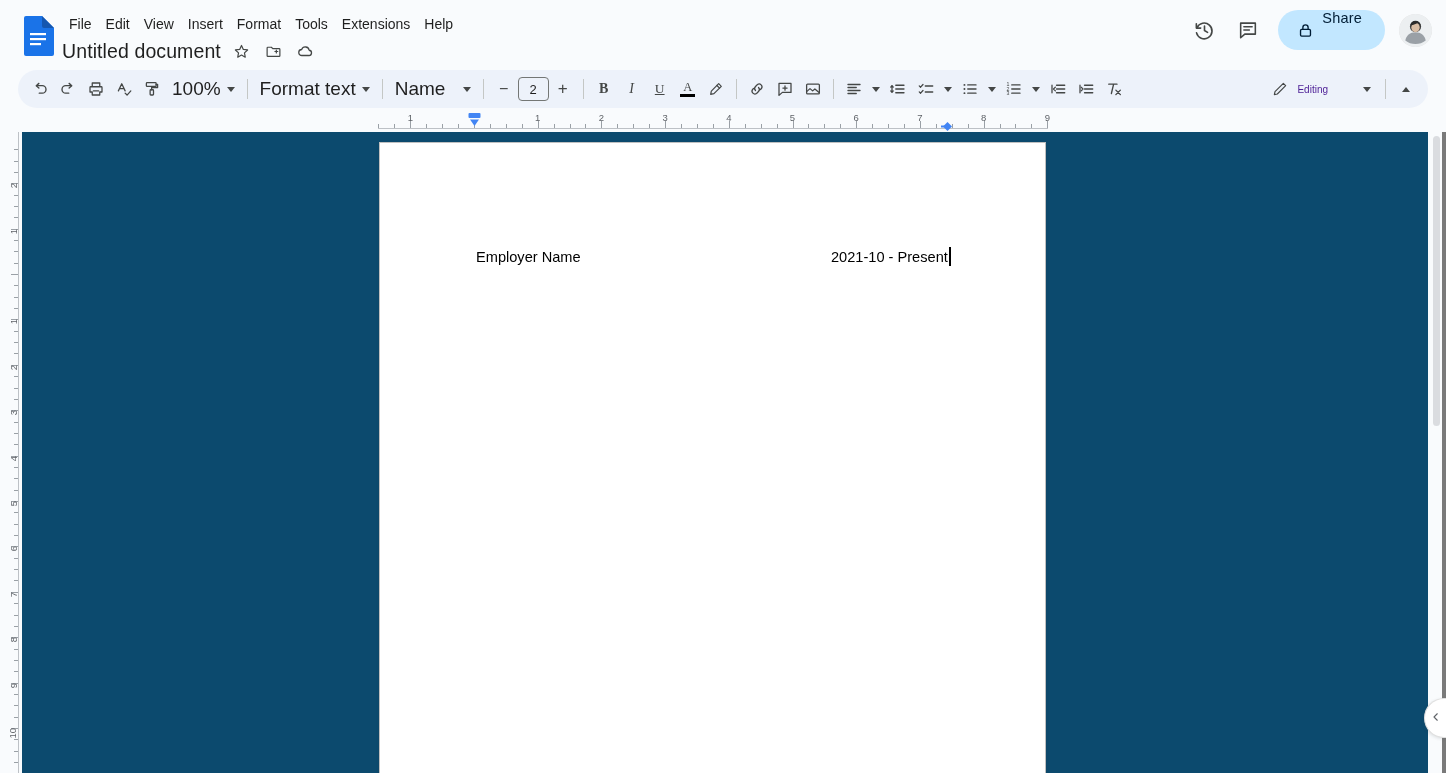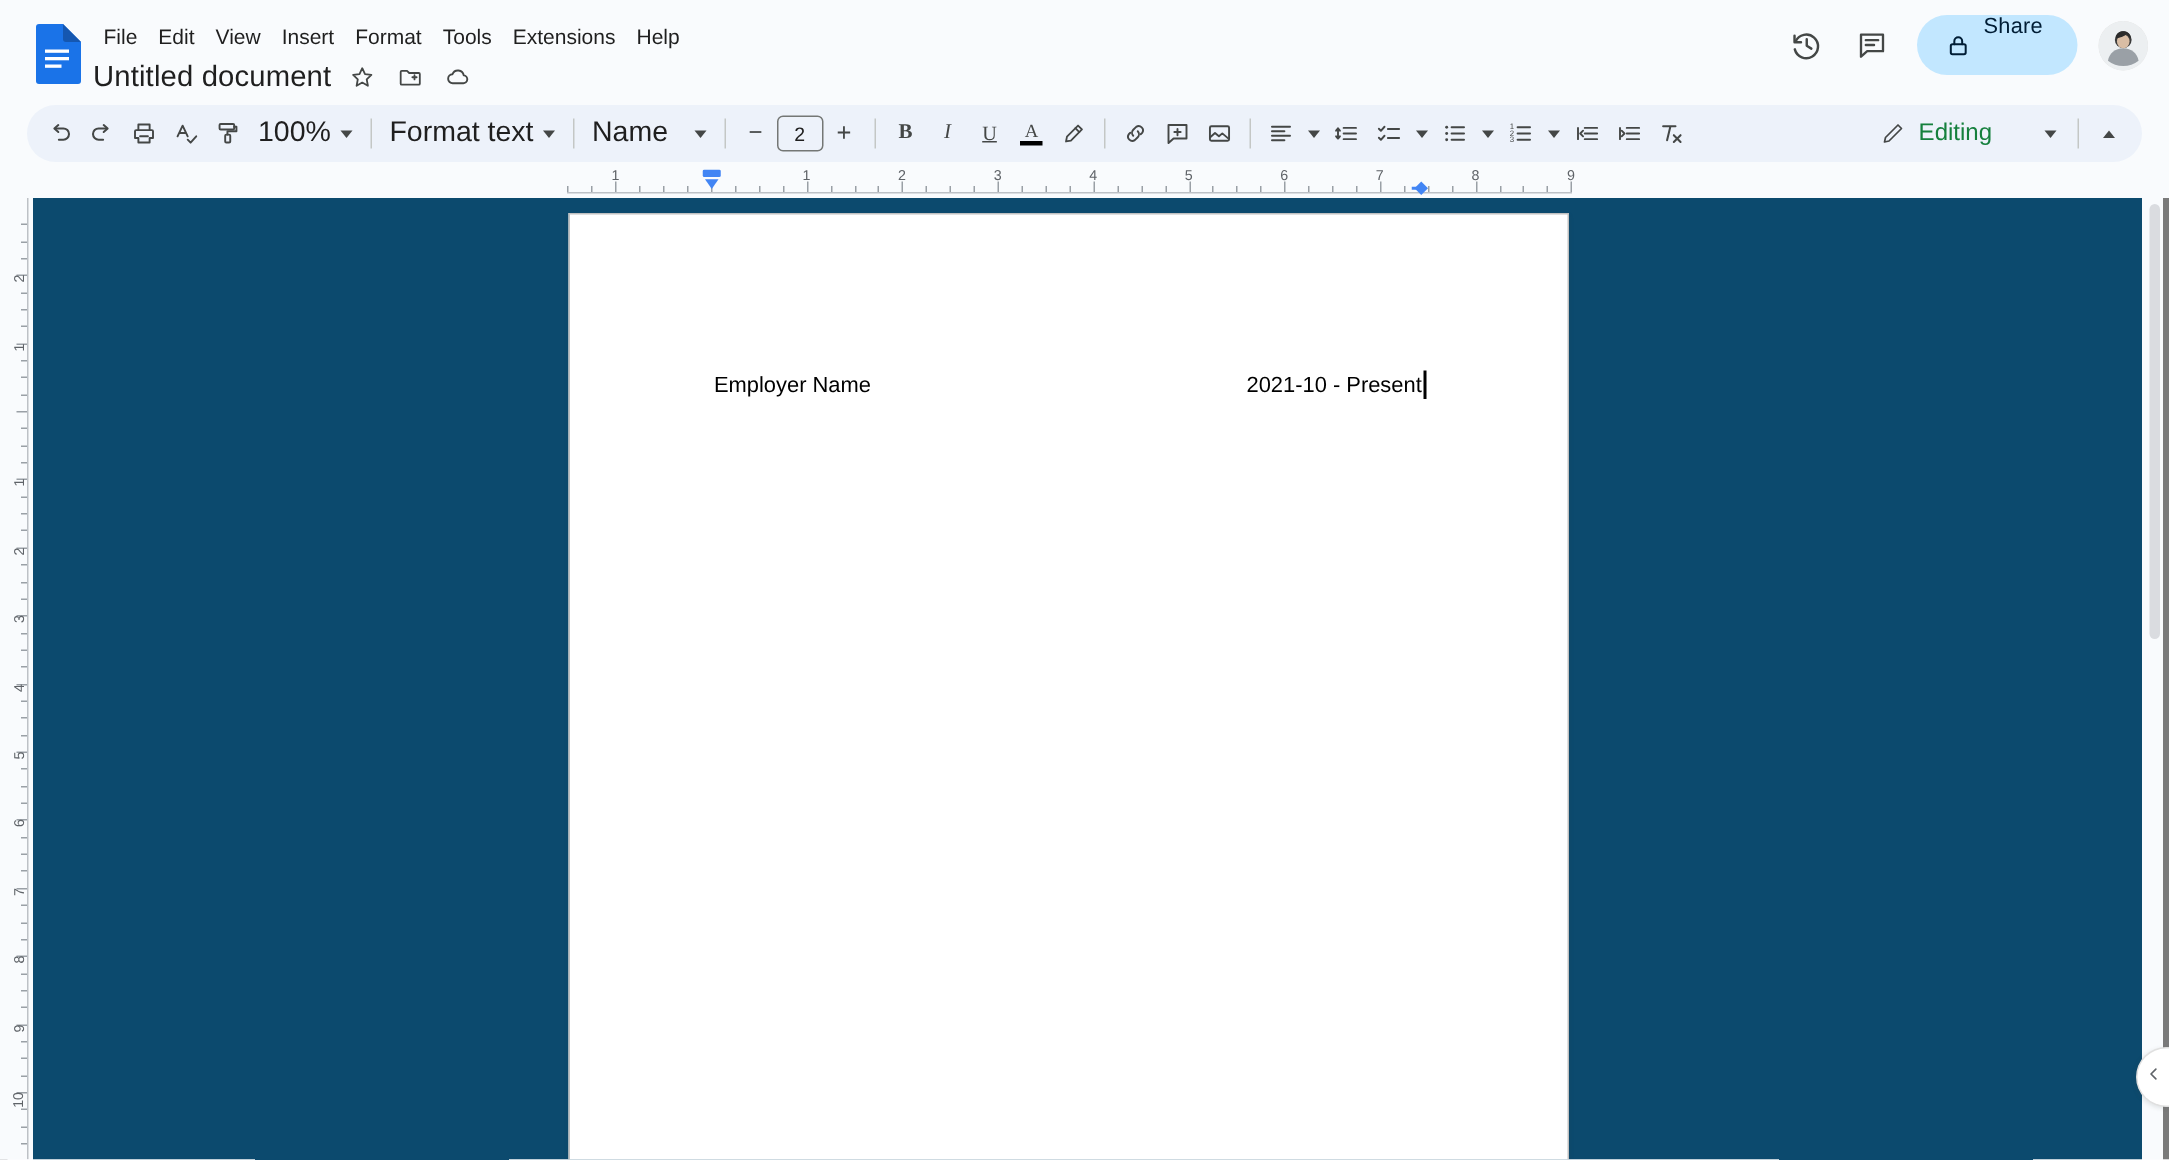--- a/index.html
+++ b/index.html
@@ -97,21 +97,21 @@
     font-size: 13px; color: #1f1f1f; background: #edf2fa; cursor: text;
   }
   .split-btn { display: flex; align-items: center; flex-shrink: 0; }
   .split-caret {
     width: 16px; height: 28px; display: flex; align-items: center; justify-content: center;
     border-radius: 4px; cursor: pointer;
   }
   #editing-mode {
     height: 30px; display: flex; align-items: center; gap: 9px;
     padding: 0 8px 0 8px; border-radius: 15px; cursor: pointer;
-    font-size: 16px; color: #15803d;
+    font-size: 10px; color: #4c1d95;
   }
   #toolbar-right { margin-left: auto; display: flex; align-items: center; }
 
   
   #hruler {
     position: absolute; top: 110px; left: 0; width: 1428px; height: 22px;
     background: #f9fbfd; overflow: hidden;
   }
   #hruler-line {
     position: absolute; bottom: 3px; left: 378px; width: 670px; height: 1px;

